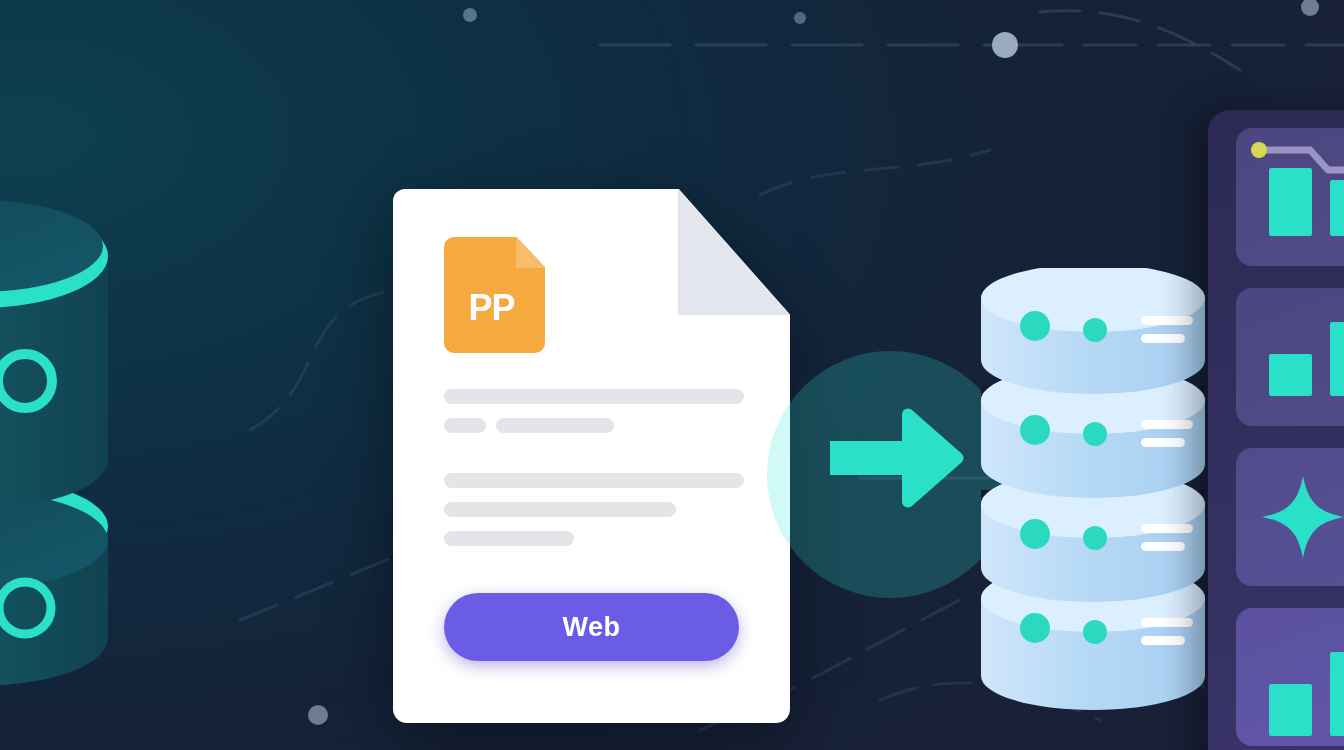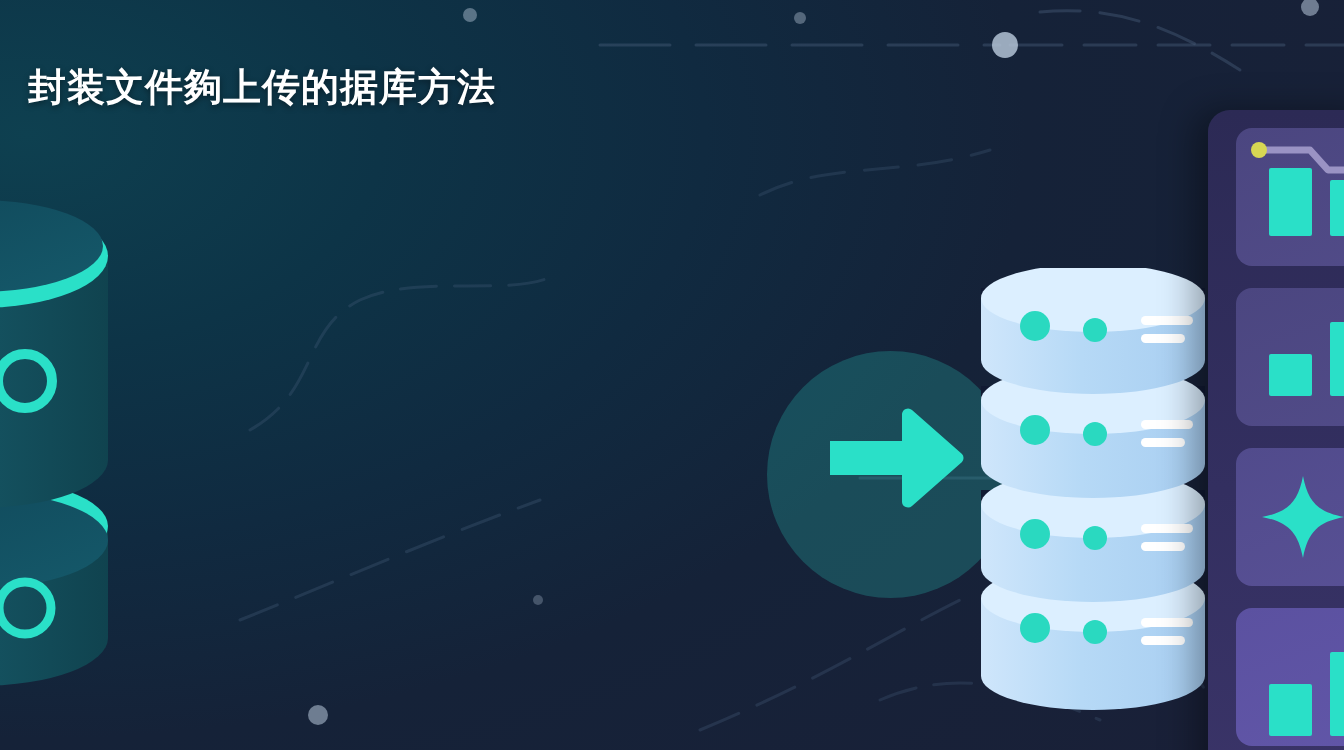--- a/index.html
+++ b/index.html
@@ -118,21 +118,20 @@
       <circle cx="1310" cy="7" r="9" opacity=".55"></circle>
       <circle cx="1344" cy="162" r="11" opacity=".42"></circle>
       <circle cx="1100" cy="478" r="9" opacity=".70"></circle>
       <circle cx="318" cy="715" r="10" opacity=".55"></circle>
       <circle cx="470" cy="15" r="7" opacity=".45"></circle>
       <circle cx="800" cy="18" r="6" opacity=".40"></circle>
       <circle cx="538" cy="600" r="5" opacity=".30"></circle>
     </g>
   </svg>
 
-  <div class="heading">封装文件夠上传的据库方法</div>
 
   <svg class="left-db" viewBox="0 0 420 620">
     <defs>
       <linearGradient id="lbody" x1="0" y1="0" x2="1" y2="0">
         <stop offset="0%" stop-color="#0f3f4e"></stop>
         <stop offset="55%" stop-color="#14515f"></stop>
         <stop offset="100%" stop-color="#10434f"></stop>
       </linearGradient>
       <linearGradient id="ltop" x1="0" y1="0" x2="1" y2="1">
         <stop offset="0%" stop-color="#10485a"></stop>
@@ -147,20 +146,45 @@
     <circle cx="175" cy="440" r="26" fill="none" stroke="#2ae0c8" stroke-width="9"></circle>
 
     <path d="M0 88 H258 V292 A129 48 0 0 1 0 292 Z" fill="url(#lbody)"></path>
     <ellipse cx="129" cy="88" rx="129" ry="52" fill="#2ae0c8"></ellipse>
     <ellipse cx="129" cy="78" rx="124" ry="46" fill="url(#ltop)"></ellipse>
     <circle cx="175" cy="213" r="27" fill="none" stroke="#2ae0c8" stroke-width="10"></circle>
 
     <path d="M0 598 H258 V620 H0 Z" fill="#14515f" opacity=".85"></path>
   </svg>
 
+  <div class="doc">
+    <div class="doc-body"></div>
+    <div class="doc-fold"></div>
+
+    <div class="file-icon">
+      <div class="file-icon-corner"></div>
+      <span class="file-icon-label">PP</span>
+    </div>
+
+    <div class="lines">
+      <div class="line" style="width:300px"></div>
+      <div class="line-row">
+        <div class="line" style="width:42px"></div>
+        <div class="line" style="width:118px"></div>
+      </div>
+      <div style="height:26px"></div>
+      <div class="line" style="width:300px"></div>
+      <div class="line" style="width:232px"></div>
+      <div class="line" style="width:130px"></div>
+    </div>
+
+    <div class="web-btn">
+      <span>Web</span>
+    </div>
+  </div>
 
   <div class="arrow-halo"></div>
   <svg class="arrow-glyph" viewBox="0 0 134 100">
     <path d="M0 33 H72 V6 A6 6 0 0 1 82 2 L132 46 A6 6 0 0 1 132 54 L82 98 A6 6 0 0 1 72 94 V67 H0 A6 6 0 0 1 -0 61 V39 A6 6 0 0 1 0 33 Z" fill="#2ae0c8"></path>
   </svg>
 
   <svg class="db-stack" viewBox="0 0 240 470">
     <defs>
       <linearGradient id="disk" x1="0" y1="0" x2="1" y2="0">
         <stop offset="0%" stop-color="#cfe6fb"></stop>

